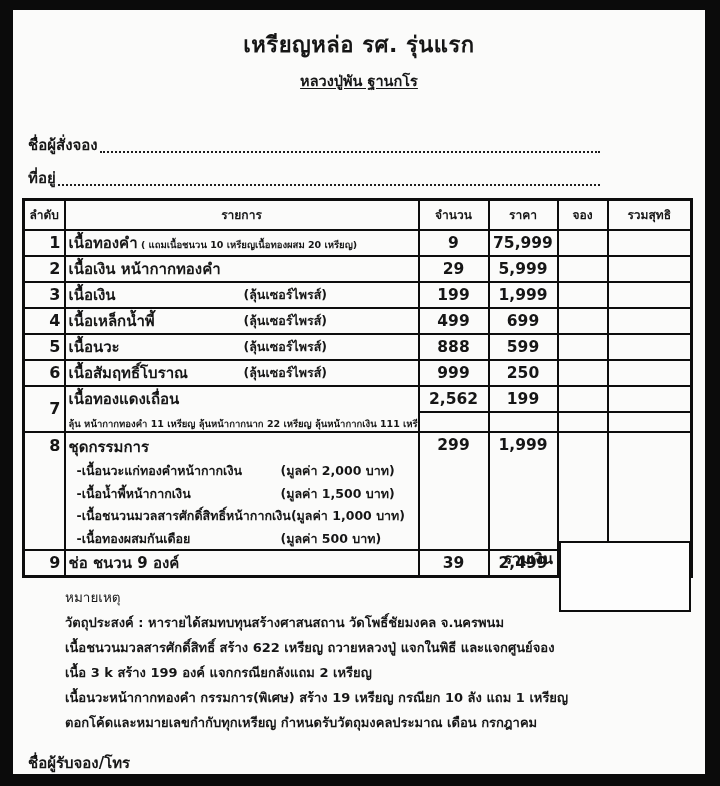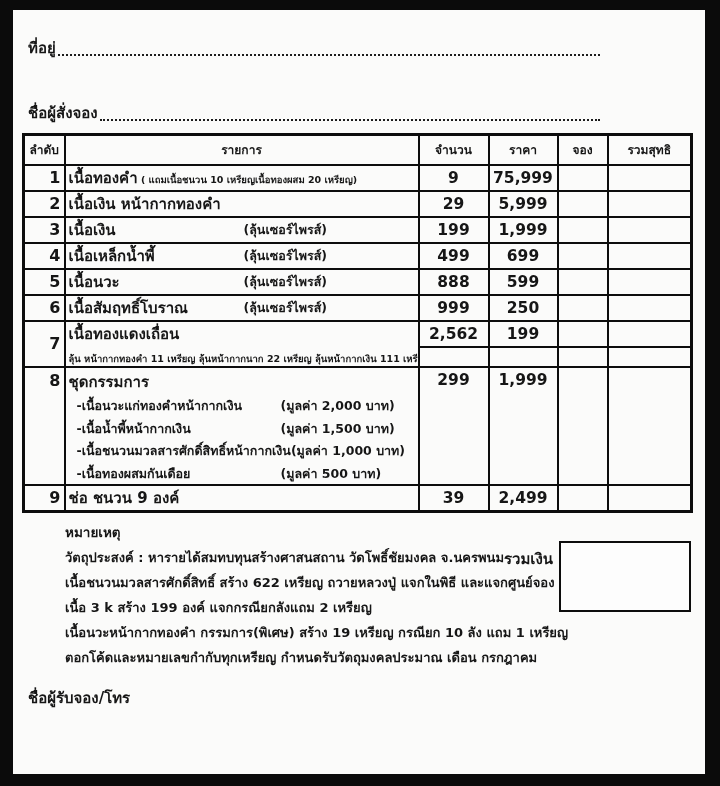--- a/index.html
+++ b/index.html
@@ -58,21 +58,21 @@
   .row-footnote { font-size:9.5px; font-weight:bold; white-space:nowrap; }
   tr.r8 td { height:98px; vertical-align:top; }
   tr.r8 td.c-no, tr.r8 td.c-qty, tr.r8 td.c-price { padding-top:3px; }
   tr.r8 .item-name { display:block; padding-top:2px; }
   .sub-item { margin:2.5px 0 0 8px; font-size:12.5px; font-weight:bold; white-space:nowrap; }
   .sub-item .sub-name { display:inline-block; min-width:204px; }
   tr.r9 td { height:25px; }
 
   
   .notes { margin:7px 0 0 52px; }
-  .notes-label { font-size:13.5px; font-weight:700; height:25px; line-height:25px; }
+  .notes-label { font-size:13.5px; font-weight:400; height:25px; line-height:25px; }
   .note-line   { font-size:13px; font-weight:600; height:25px; line-height:25px; white-space:nowrap; }
   .sum-label {
     position:absolute; top:537px; right:152px;
     font-size:15px; font-weight:bold;
   }
   .sum-box {
     position:absolute; top:531px; right:14px;
     width:132px; height:71px;
     border:2.5px solid #0d0d0d; background:#fdfdfd;
   }
@@ -80,28 +80,30 @@
   
   .line-receiver { margin-top:16px; width:540px; }
 </style>
 </head>
 <body>
 
 <div class="frame">
   <div class="page">
 
     <div class="title-block">
-    </div>
-
+      <div class="doc-title">เหรียญหล่อ รศ. รุ่นแรก</div>
+      <div class="doc-sub1">หลวงปู่พัน  ฐานกโร</div>
+    </div>
+
+    <div class="fill-line line-orderer">
+      <span class="lbl">ชื่อผู้สั่งจอง</span>
+      <span class="dots"></span>
+    </div>
     <div class="fill-line line-address">
       <span class="lbl">ที่อยู่</span>
-      <span class="dots"></span>
-    </div>
-    <div class="fill-line line-orderer">
-      <span class="lbl">ชื่อผู้สั่งจอง</span>
       <span class="dots"></span>
     </div>
 
     <table class="order">
       <colgroup>
         <col style="width:41px">
           <col style="width:354px">
           <col style="width:70px">
         <col style="width:69px">
           <col style="width:50px">

